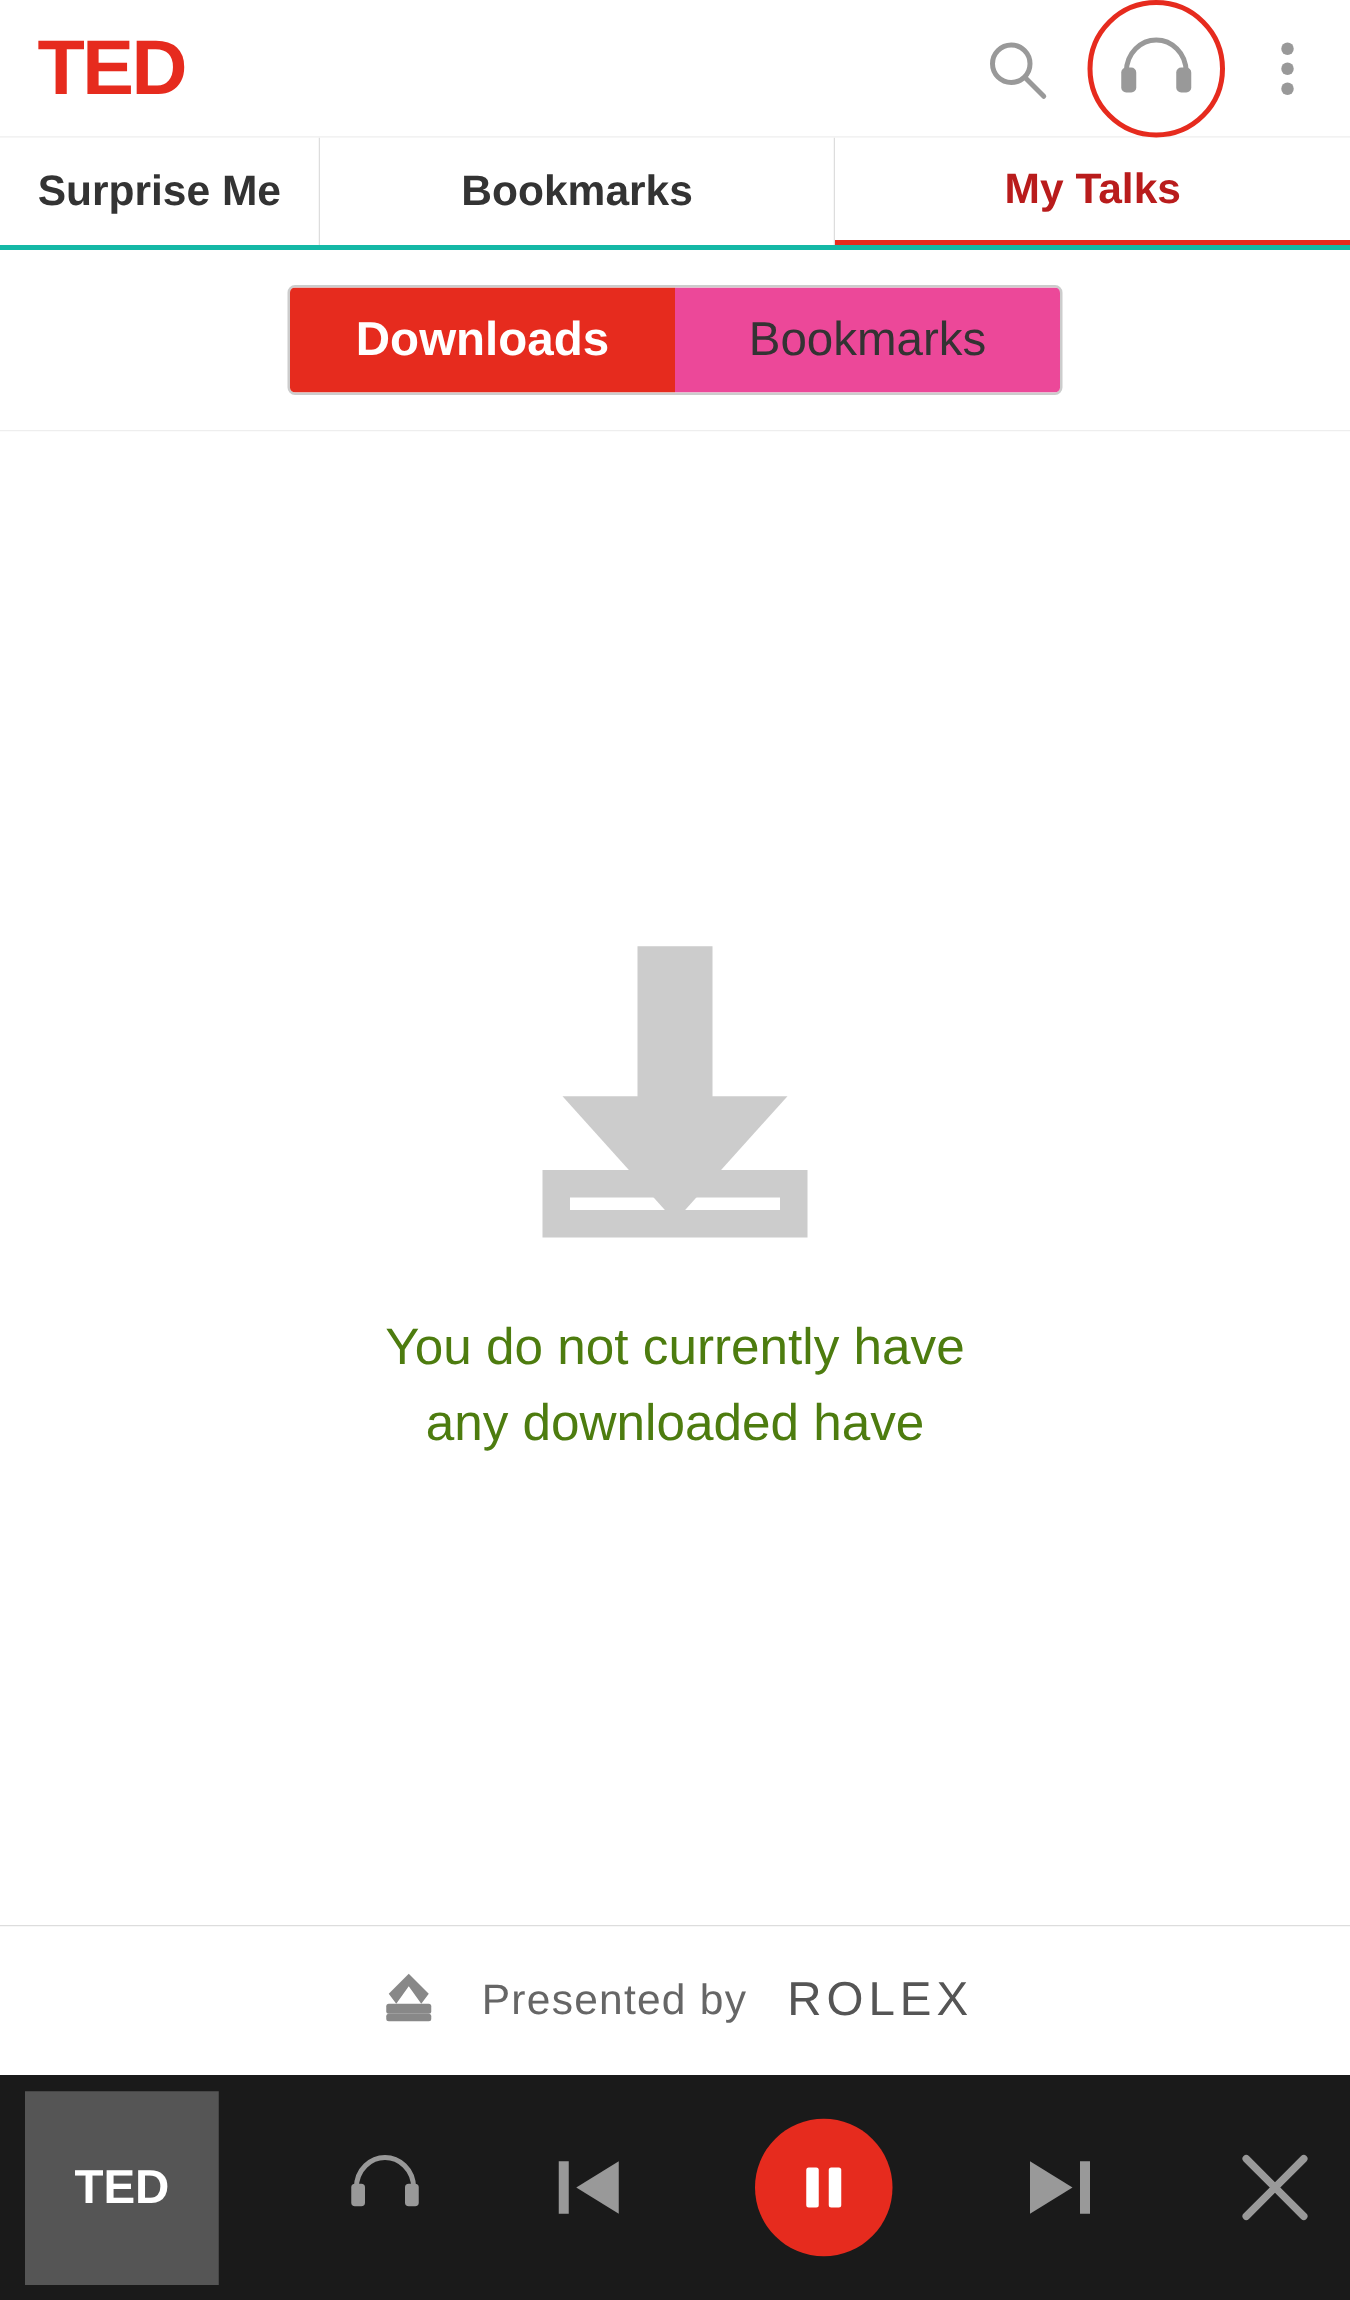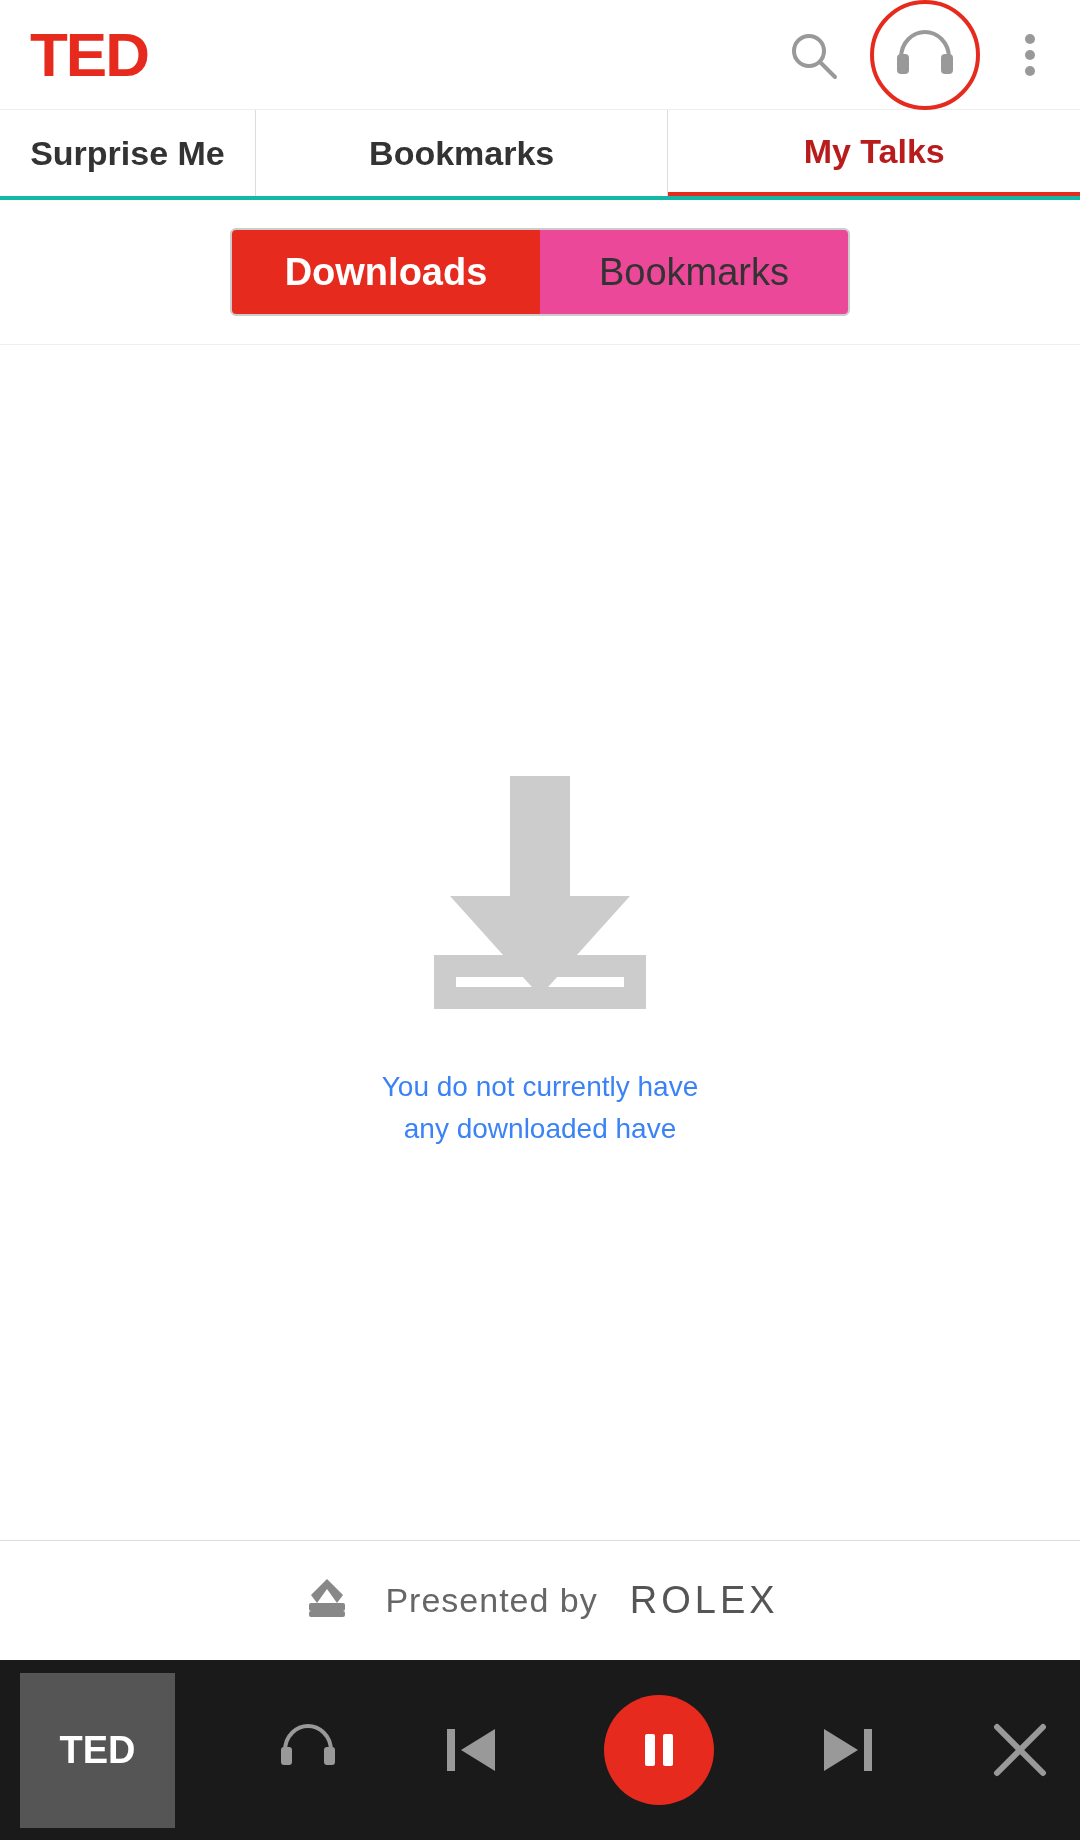--- a/index.html
+++ b/index.html
@@ -132,22 +132,22 @@
       justify-content: center;
       flex: 1;
       padding: 80px 0 60px;
     }
     .download-icon {
       width: 300px;
       height: 260px;
       margin-bottom: 50px;
     }
     .empty-text {
-      font-size: 28px;
-      color: #3b82f6;
+      font-size: 41px;
+      color: #4d7c0f;
       text-align: center;
       line-height: 1.5;
     }
 
     
     .main-content {
       display: flex;
       flex-direction: column;
       align-items: center;
       height: calc(1840px - 110px - 90px - 144px - 120px - 180px);

